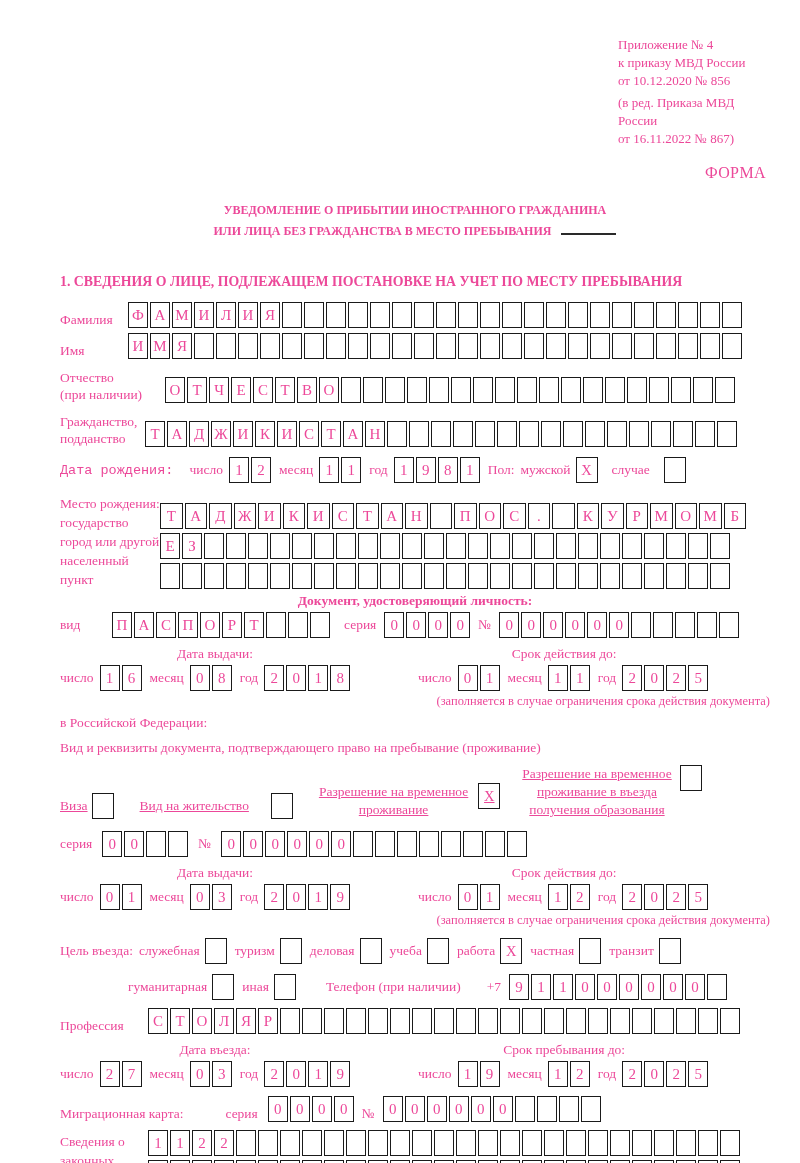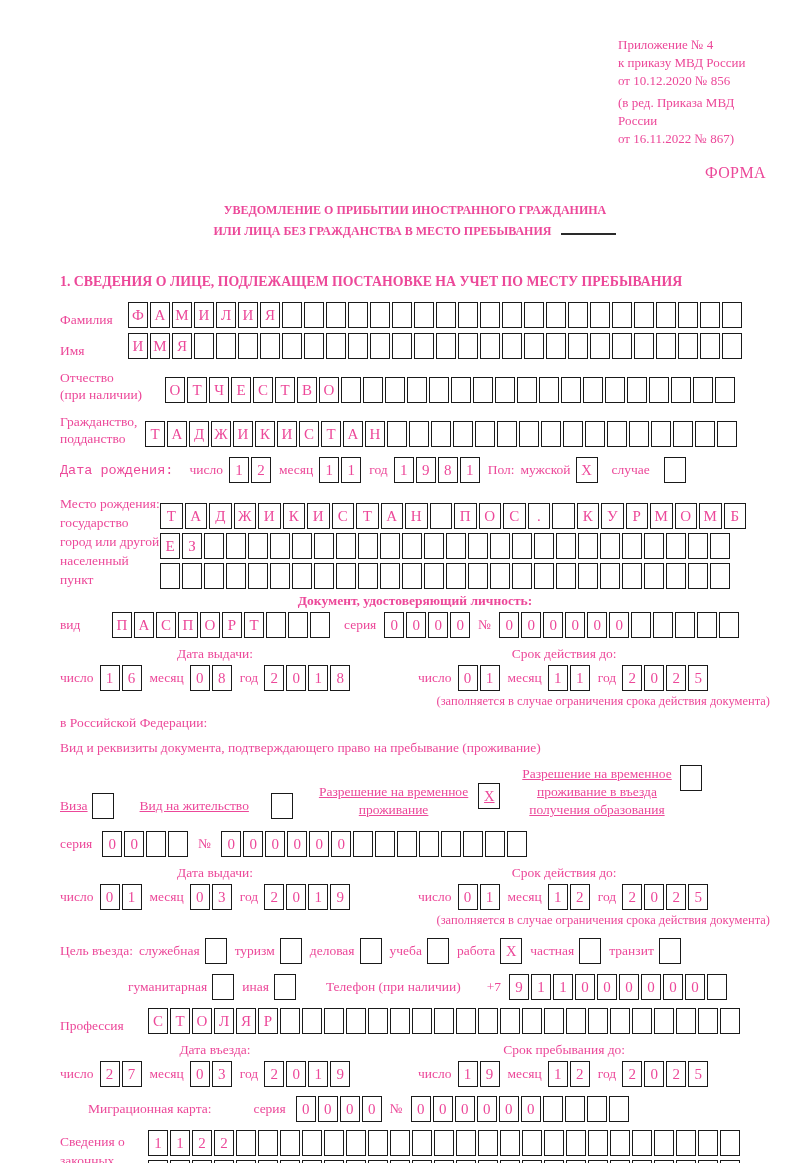--- a/index.html
+++ b/index.html
@@ -657,21 +657,21 @@
         <span class="boxrow">
             <span class="box">2</span>
             <span class="box">0</span>
             <span class="box">2</span>
             <span class="box">5</span>
           </span>
       </span>
     </div>
   </div>
 
-  <div class="frow" style="margin-top:9px; align-items:center;margin-left:28px;">
+  <div class="frow" style="margin-top:9px; ">
     <span>Миграционная карта:</span>
     <span style="margin:0 10px 0 42px;">серия</span>
     <span class="boxrow">
         <span class="box">0</span>
         <span class="box">0</span>
         <span class="box">0</span>
         <span class="box">0</span>
       </span>
     <span style="margin:0 8px 0 6px;">№</span>
     <span class="boxrow">

